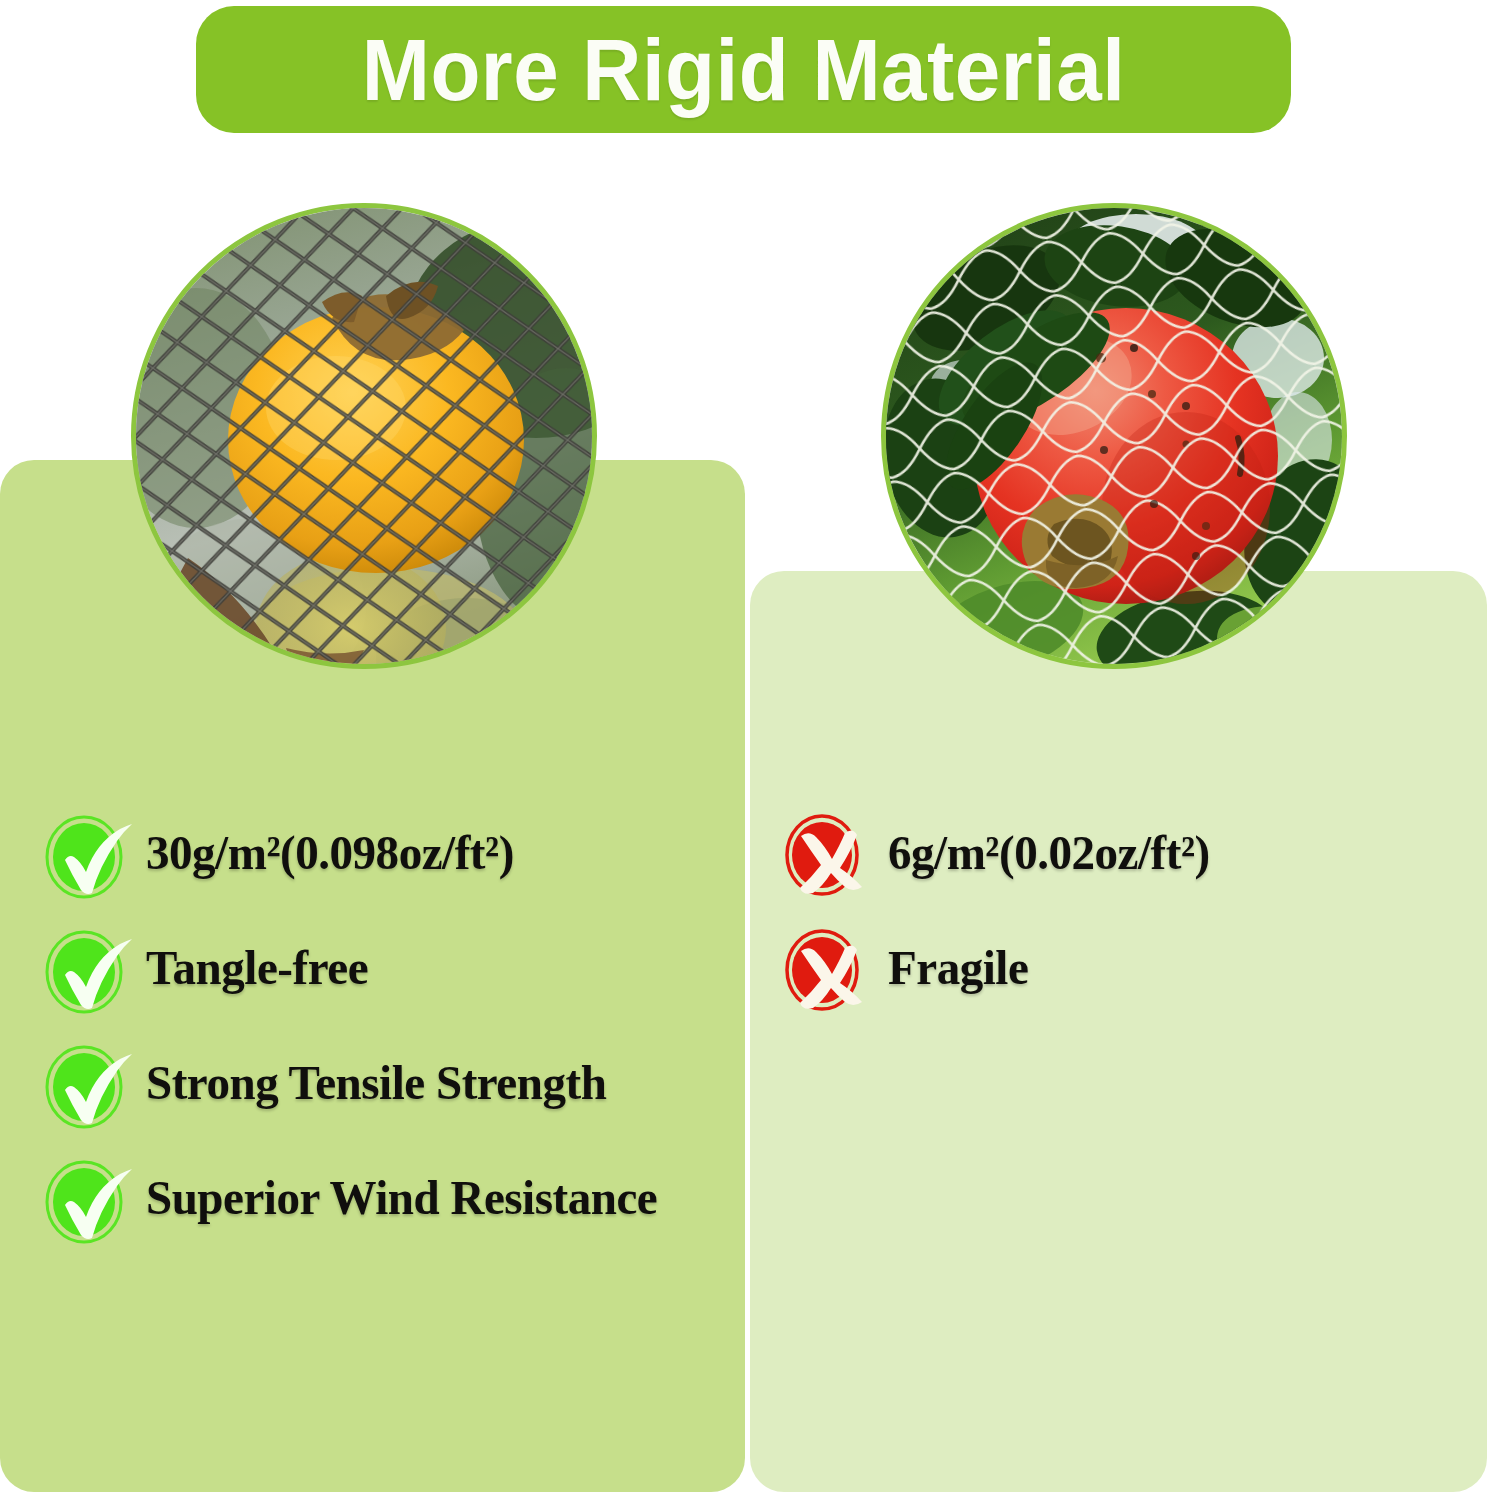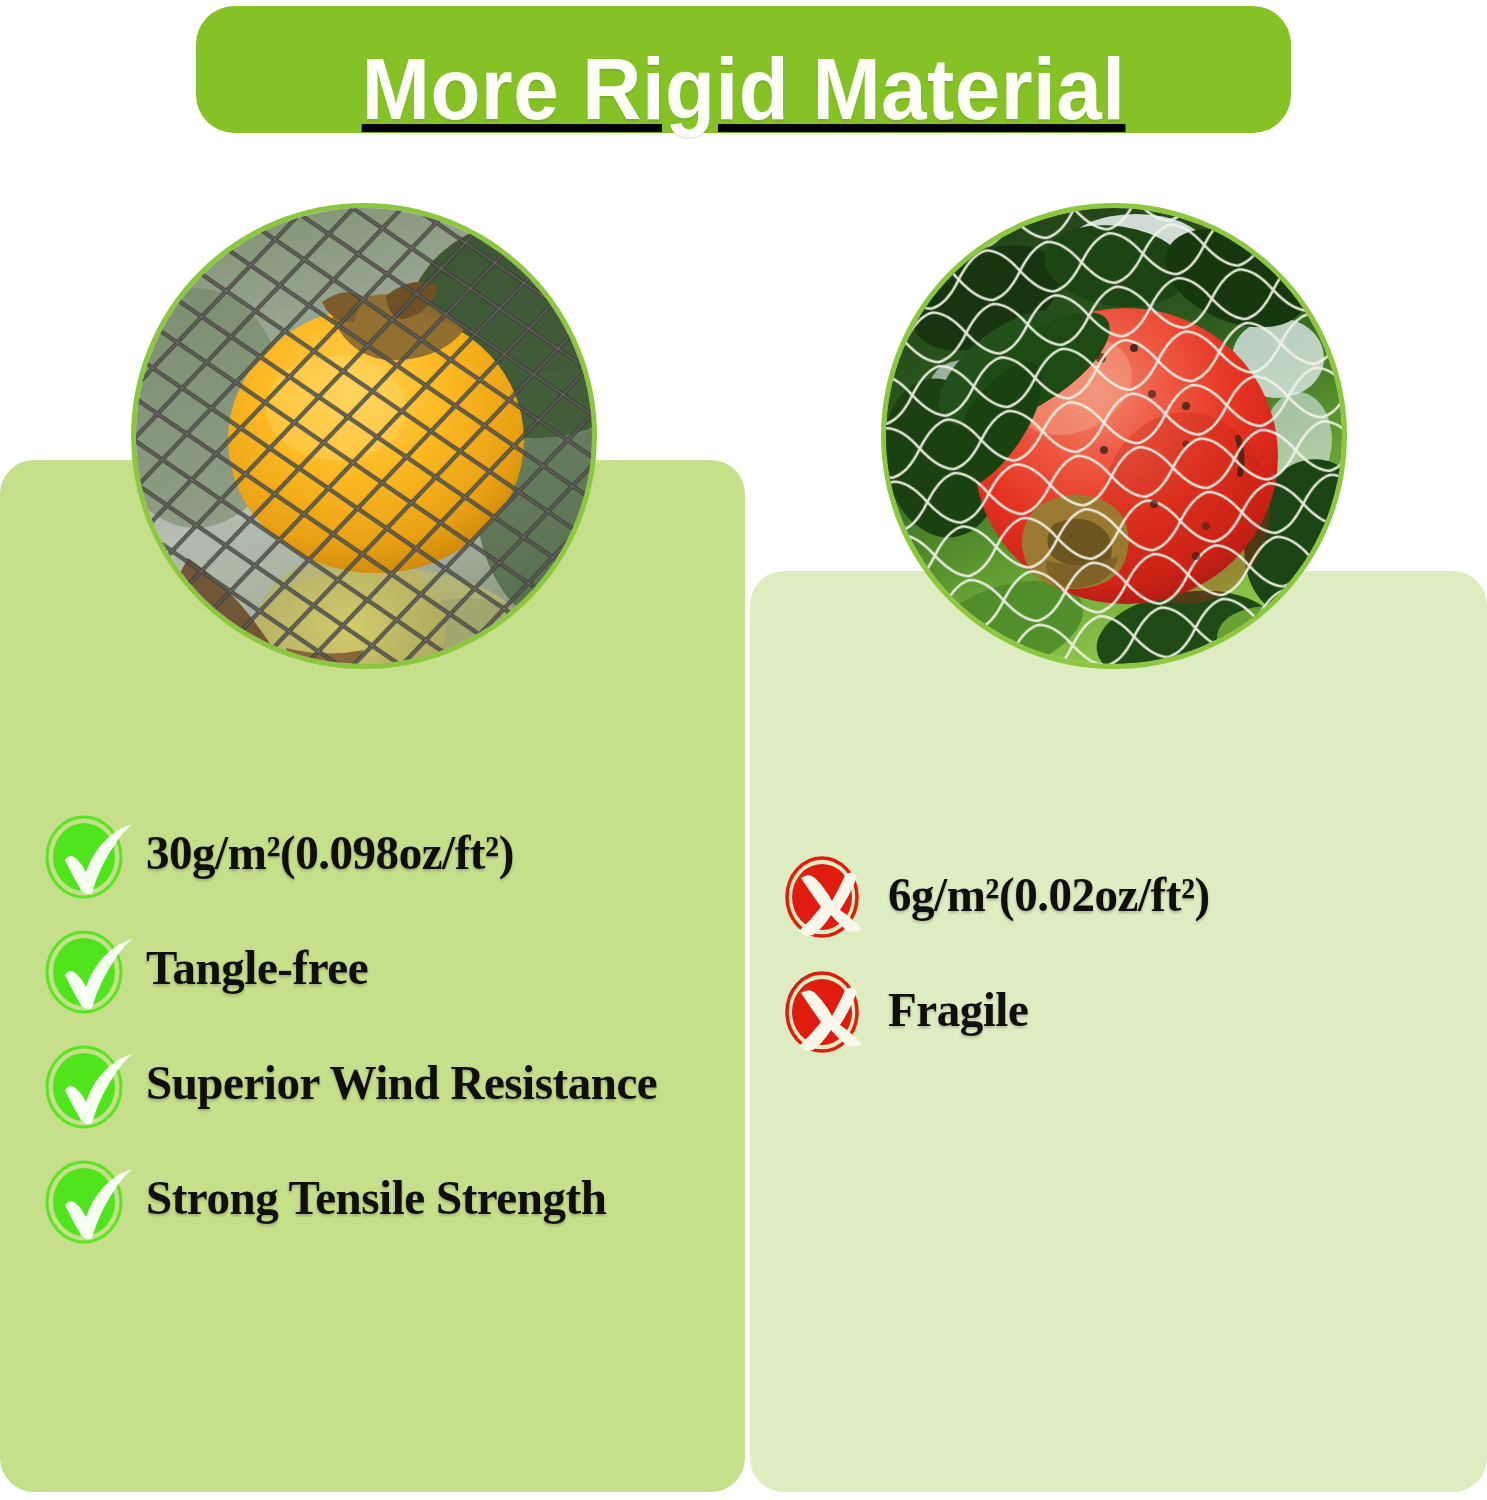--- a/index.html
+++ b/index.html
@@ -7,21 +7,21 @@
   body{
     width:1487px; height:1500px; position:relative; overflow:hidden;
     font-family:"Liberation Sans", sans-serif;
     background:#ffffff;
   }
 
   
   #title-banner{
     position:absolute; left:196px; top:6px; width:1095px; height:127px;
     background:#86c226; border-radius:38px;
-    display:flex; align-items:flex-end; justify-content:center;text-decoration:underline;
+    display:flex; align-items:center; justify-content:center;
   }
   #title-text{
     color:#fbfdf6; font-size:88px; font-weight:bold;
     letter-spacing:0.5px; line-height:1;
     transform:scaleX(0.93); transform-origin:center;
     white-space:nowrap;
     text-shadow:0 2px 2px rgba(0,0,0,0.10);
   }
 
   
@@ -43,21 +43,21 @@
     border:5px solid #8dc63f;
     overflow:hidden;
   }
   #photo-left{ left:131px; top:203px; width:466px; height:466px; }
   #photo-right{ left:881px; top:203px; width:466px; height:466px; }
   .photo-inner{ position:absolute; inset:0; }
 
   
   .list{ position:absolute;font-family:Liberation Serif, serif; }
   #list-left{ left:44px; top:795px; width:700px; }
-  #list-right{ left:784px; top:837px; width:700px; }
+  #list-right{ left:784px; top:795px; width:700px; }
 
   .row{
     display:flex; align-items:center;
     height:115px;
   }
   .icon-wrap{
     position:relative; width:92px; height:98px; flex:0 0 92px;
   }
   .icon-wrap svg{ position:absolute; left:0; top:0; }
   .row-label{
@@ -225,32 +225,32 @@
   </div>
 
   <div class="row">
     <div class="icon-wrap">
       <svg width="92" height="98" viewBox="0 0 92 98">
         <ellipse cx="40" cy="53" rx="37" ry="40" fill="none" stroke="#5ae524" stroke-width="3"></ellipse>
         <ellipse cx="40" cy="53" rx="31" ry="34" fill="#4fe41b"></ellipse>
         <path d="M21 56 q4 -6 9 -3 q7 5 12 15 q10 -29 34 -43 q6 -3 12 -5 q-8 7 -15 17 q-18 26 -25 52 q-6 3 -11 -3 q-9 -15 -16 -30 Z" fill="#f7fff2"></path>
       </svg>
     </div>
+    <div class="row-label">Strong Tensile Strength</div>
+  </div>
+
+  <div class="row">
+    <div class="icon-wrap">
+      <svg width="92" height="98" viewBox="0 0 92 98">
+        <ellipse cx="40" cy="53" rx="37" ry="40" fill="none" stroke="#5ae524" stroke-width="3"></ellipse>
+        <ellipse cx="40" cy="53" rx="31" ry="34" fill="#4fe41b"></ellipse>
+        <path d="M21 56 q4 -6 9 -3 q7 5 12 15 q10 -29 34 -43 q6 -3 12 -5 q-8 7 -15 17 q-18 26 -25 52 q-6 3 -11 -3 q-9 -15 -16 -30 Z" fill="#f7fff2"></path>
+      </svg>
+    </div>
     <div class="row-label">Superior Wind Resistance</div>
-  </div>
-
-  <div class="row">
-    <div class="icon-wrap">
-      <svg width="92" height="98" viewBox="0 0 92 98">
-        <ellipse cx="40" cy="53" rx="37" ry="40" fill="none" stroke="#5ae524" stroke-width="3"></ellipse>
-        <ellipse cx="40" cy="53" rx="31" ry="34" fill="#4fe41b"></ellipse>
-        <path d="M21 56 q4 -6 9 -3 q7 5 12 15 q10 -29 34 -43 q6 -3 12 -5 q-8 7 -15 17 q-18 26 -25 52 q-6 3 -11 -3 q-9 -15 -16 -30 Z" fill="#f7fff2"></path>
-      </svg>
-    </div>
-    <div class="row-label">Strong Tensile Strength</div>
   </div>
 
 </div>
 
 <div class="list" id="list-right">
 
   <div class="row">
     <div class="icon-wrap">
       <svg width="92" height="98" viewBox="0 0 92 98">
         <ellipse cx="38" cy="51" rx="35" ry="39" fill="none" stroke="#e01b0f" stroke-width="3.5"></ellipse>

